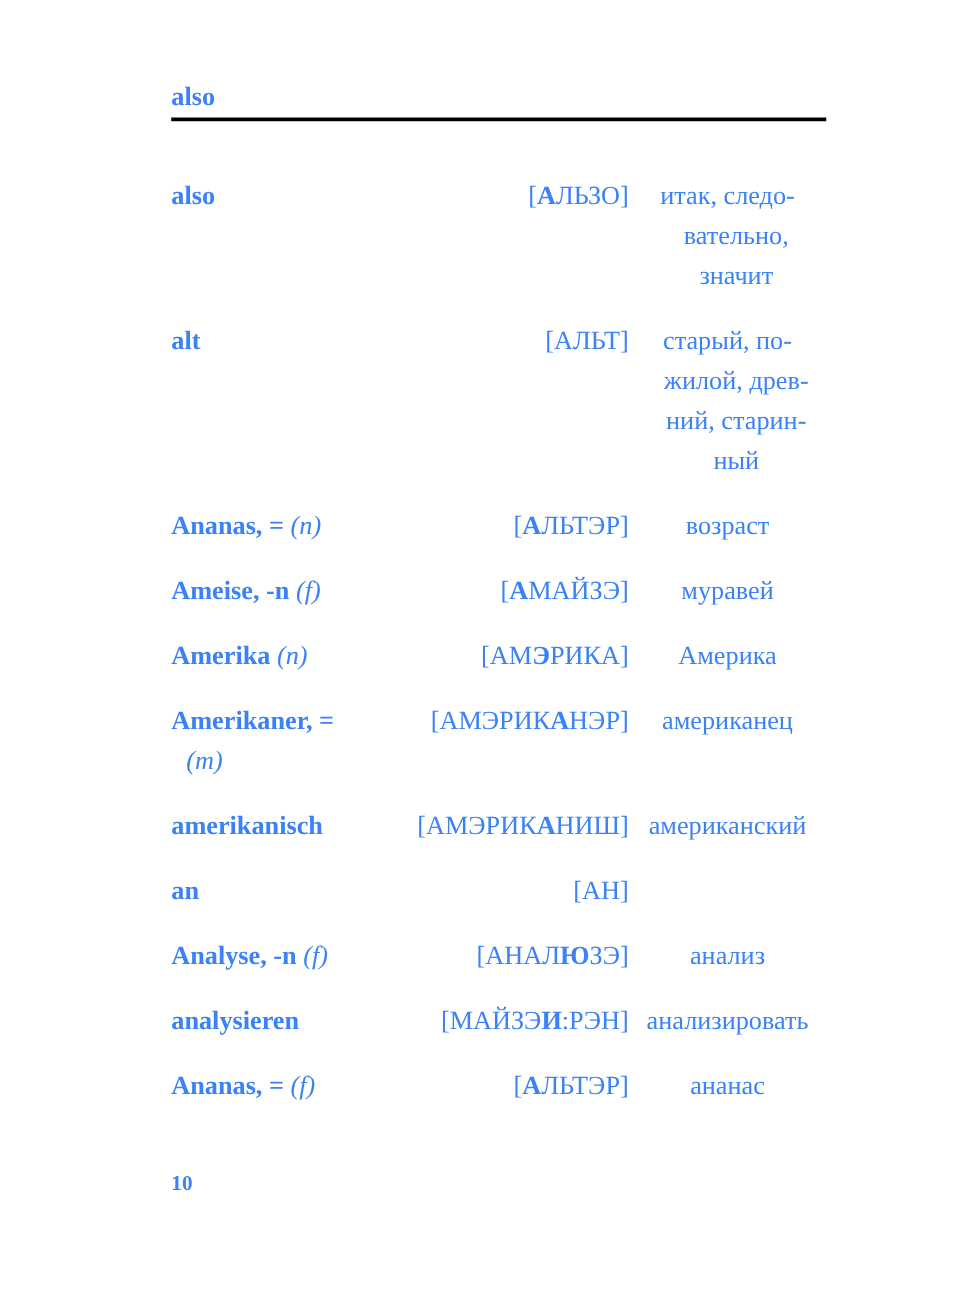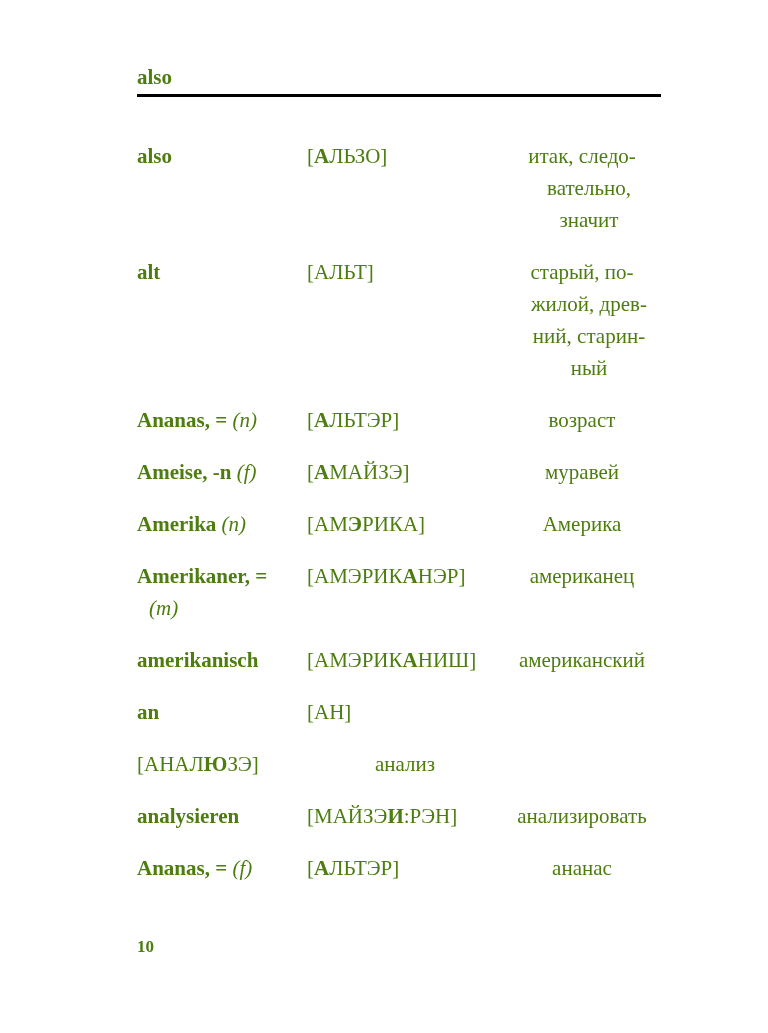--- a/index.html
+++ b/index.html
@@ -5,21 +5,21 @@
   html, body {
     margin: 0;
     padding: 0;
     background: #ffffff;
   }
   .page {
     position: relative;
     width: 768px;
     height: 1033px;
     background: #ffffff;
-    color: #4d7c0f;
+    color: #3b82f6;
     font-family: "Liberation Serif", serif;
     overflow: hidden;
   }
   .content {
     position: absolute;
     left: 137px;
     top: 64px;
     width: 524px;
   }
   .running-head {
@@ -52,20 +52,21 @@
     font-weight: normal;
     font-style: italic;
   }
   .g-block {
     display: block;
     text-indent: 0;
   }
   .tr {
     font-weight: normal;
     white-space: nowrap;
+    text-align: right;
   }
   .tr b {
     font-weight: bold;
   }
   .ru {
     white-space: pre-line;
     padding-left: 14px;
     text-indent: -14px;
     text-align: center;
   }
@@ -135,20 +136,21 @@
         <div class="tr"><span>[АМЭРИК</span><b>А</b><span>НИШ]</span></div>
         <div class="ru">американский</div>
       </div>
 
       <div class="entry">
         <div class="de"><span class="w">an</span> <span class="g"></span></div>
         <div class="tr"><span>[АН]</span><b></b><span></span></div>
       </div>
 
       <div class="entry">
+        <div class="de"><span class="w">Analyse, -n</span> <span class="g">(f)</span></div>
         <div class="tr"><span>[АНАЛ</span><b>Ю</b><span>ЗЭ]</span></div>
         <div class="ru">анализ</div>
       </div>
 
       <div class="entry">
         <div class="de"><span class="w">analysieren</span> <span class="g"></span></div>
         <div class="tr"><span>[МАЙЗЭ</span><b>И</b><span>:РЭН]</span></div>
         <div class="ru">анализировать</div>
       </div>
 

